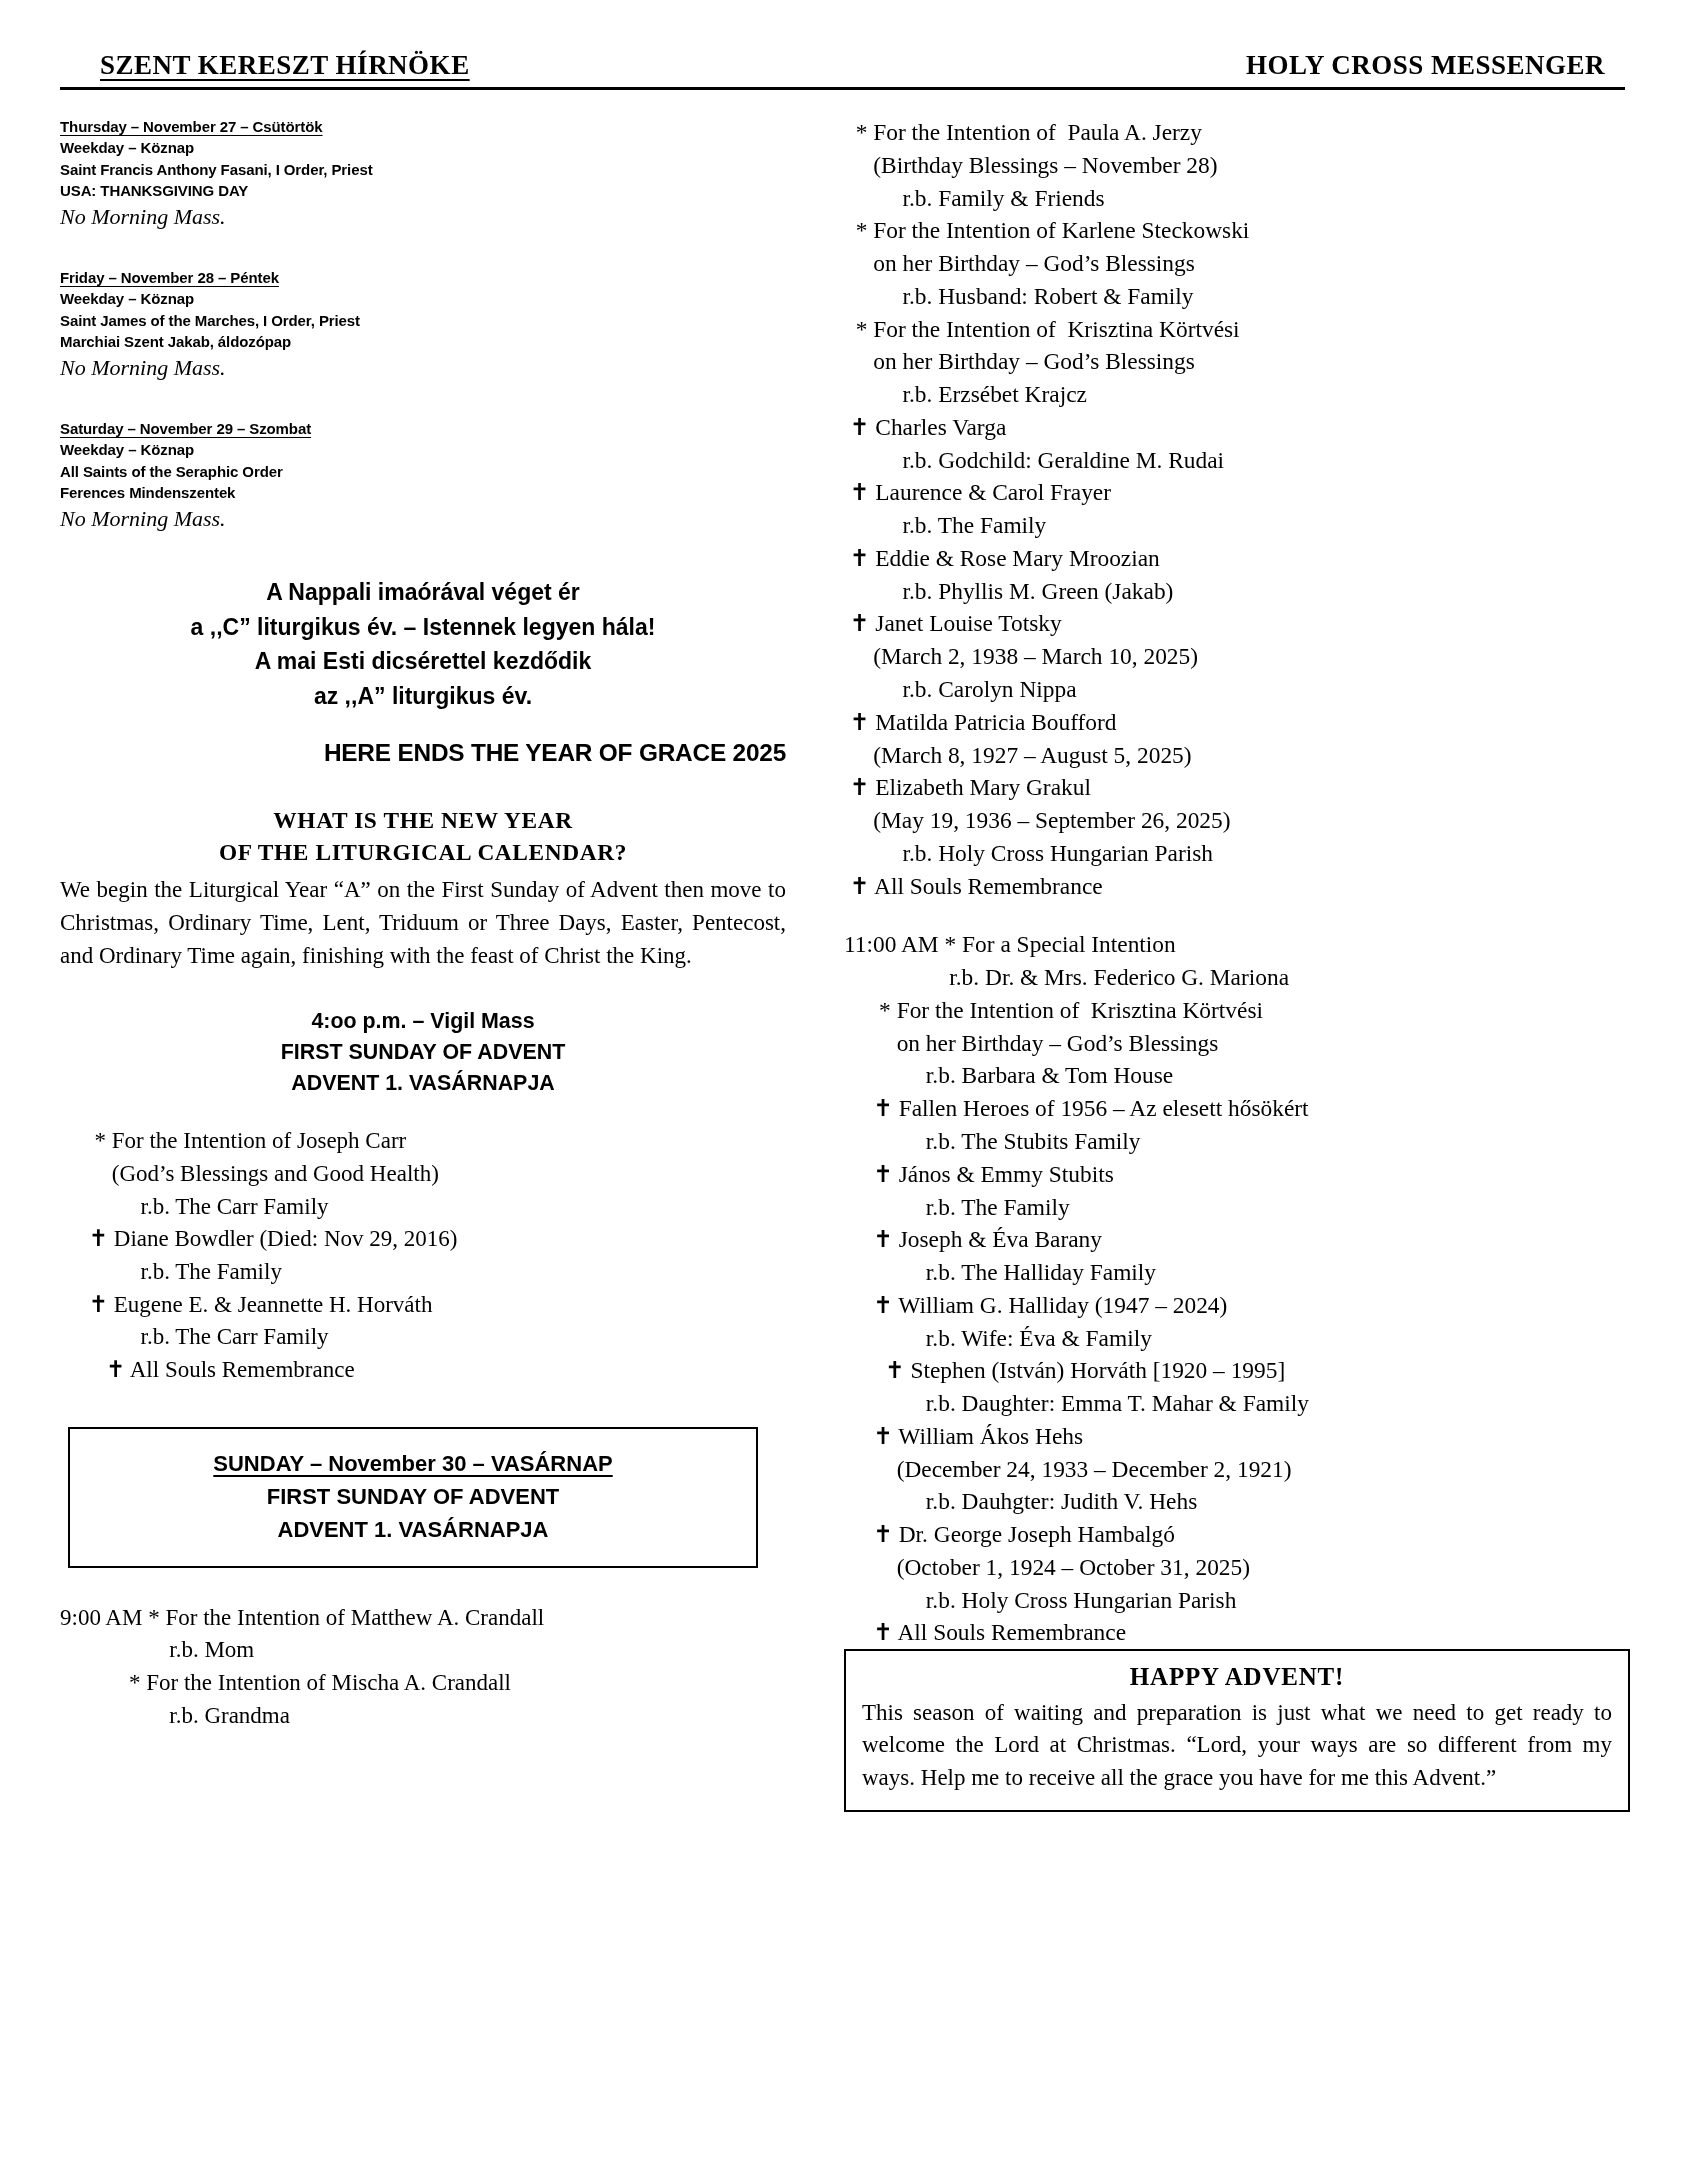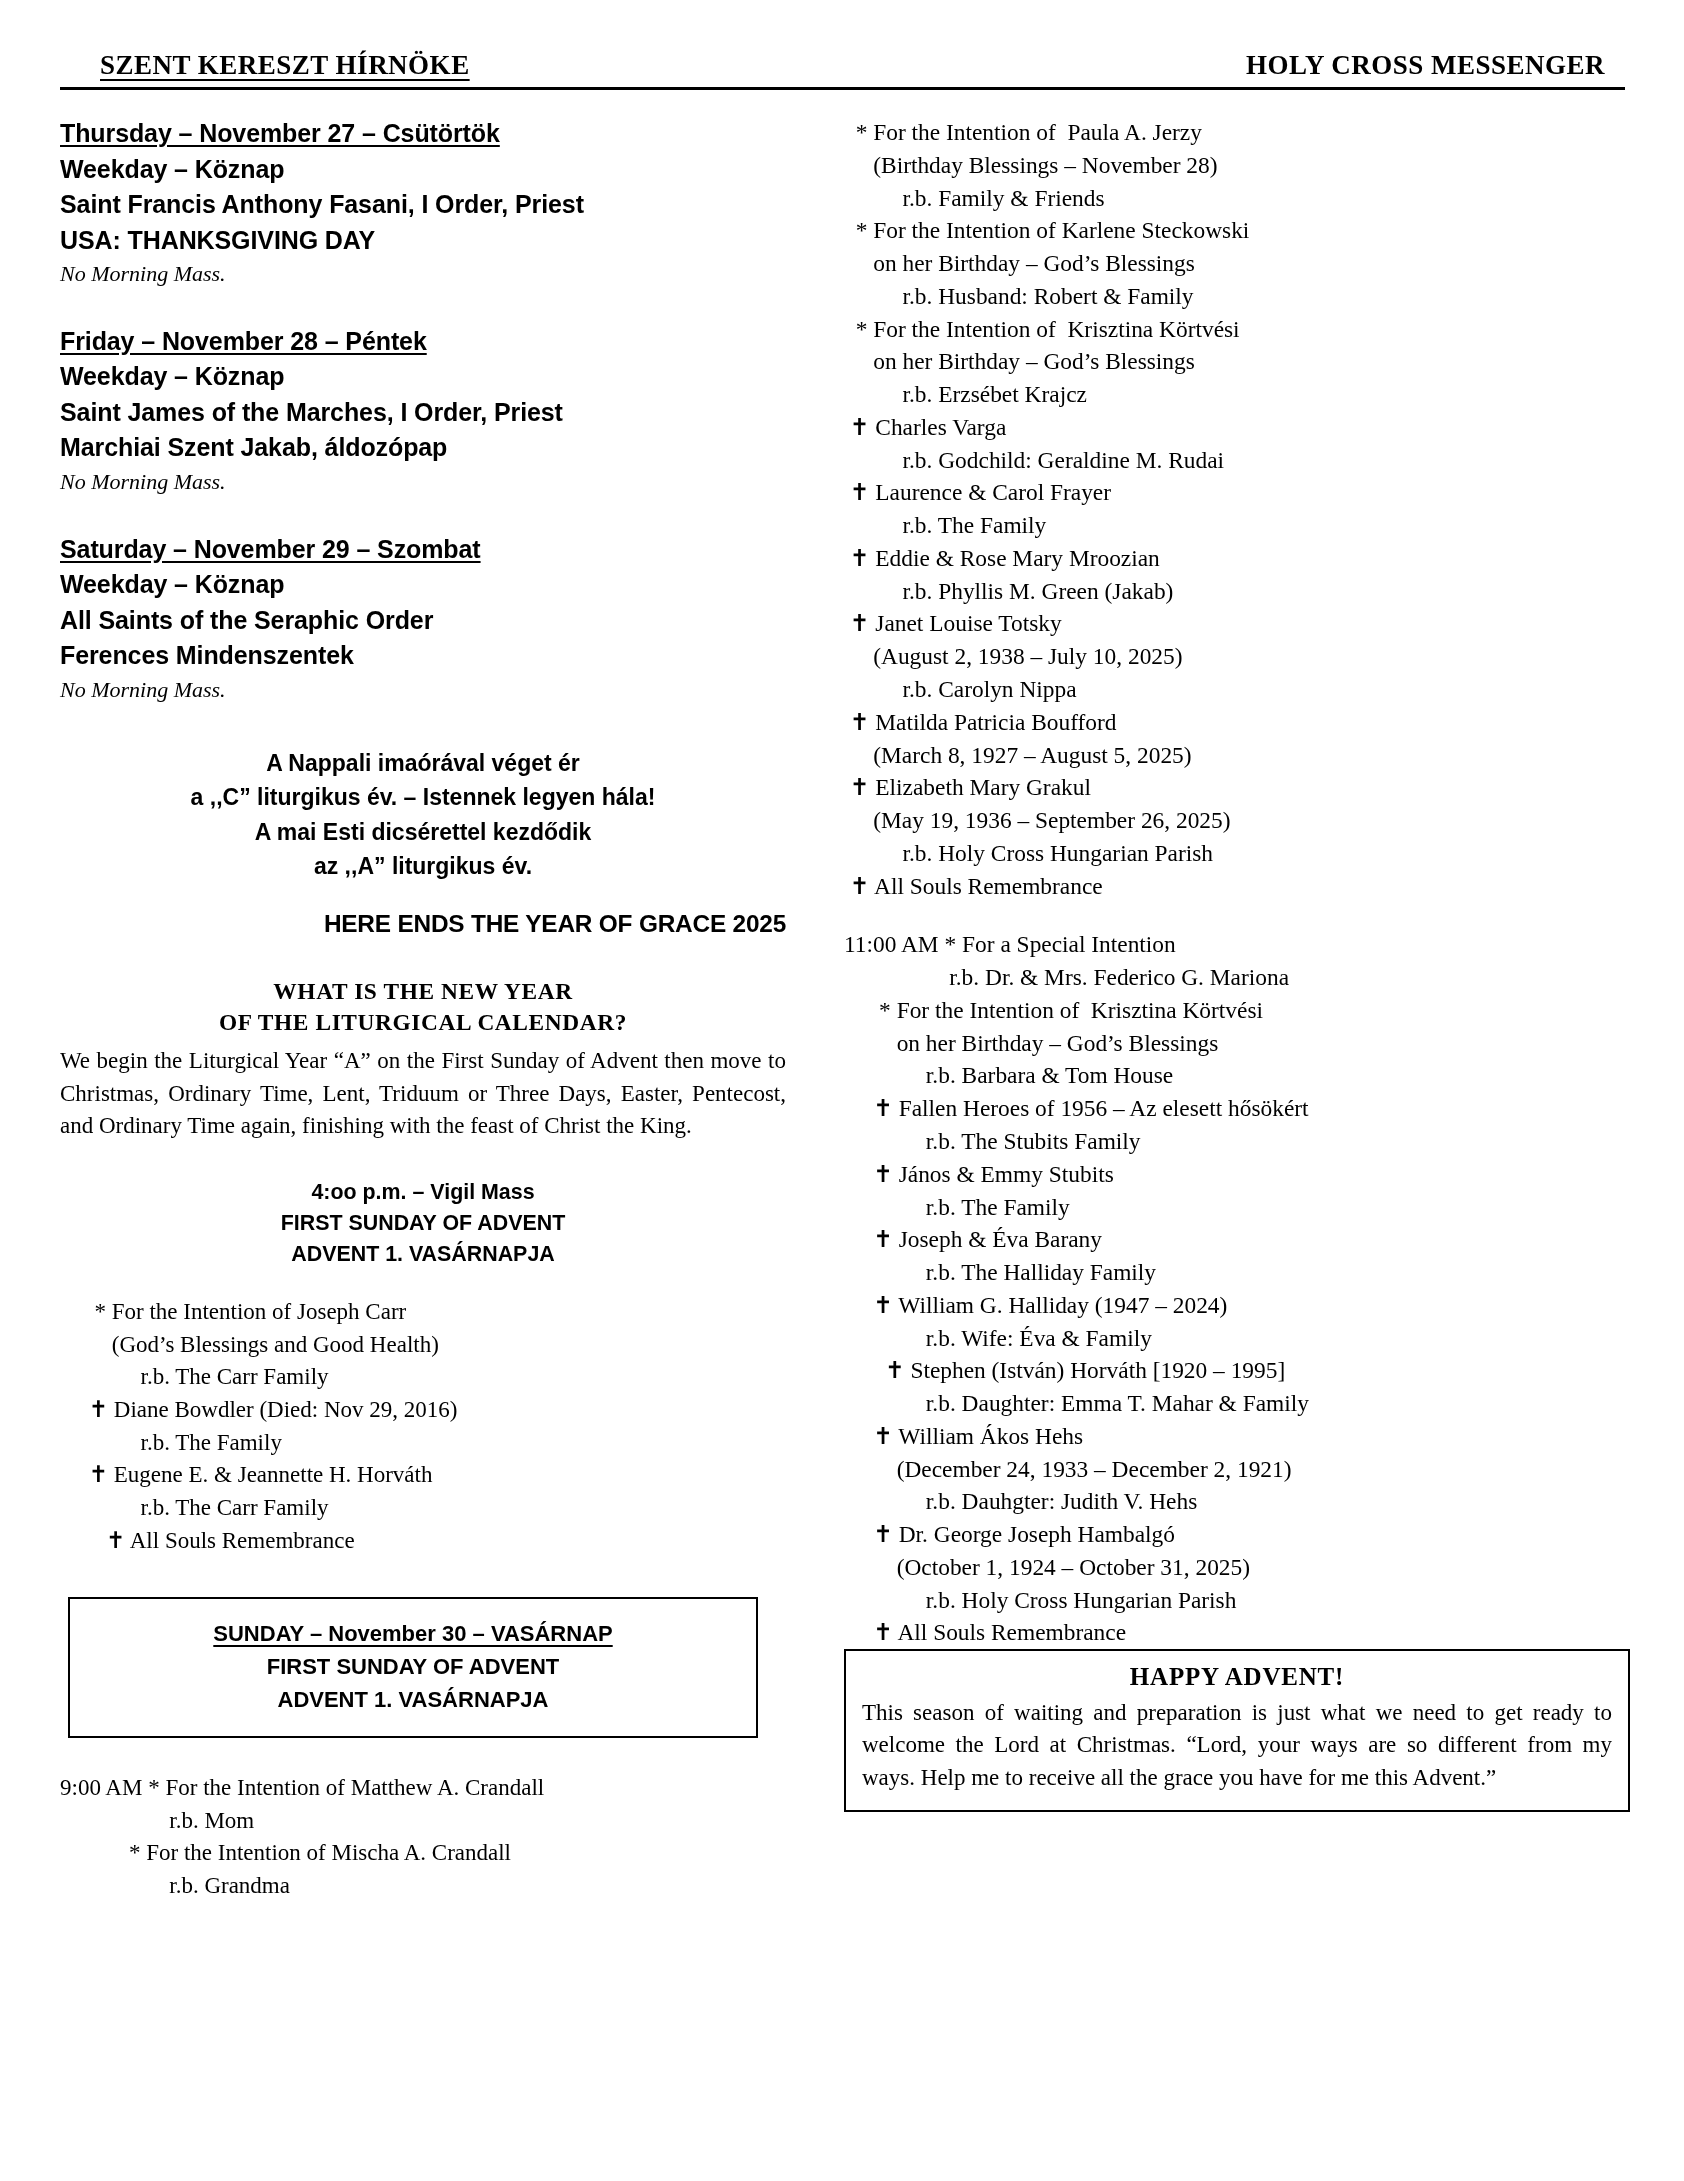--- a/index.html
+++ b/index.html
@@ -60,21 +60,21 @@
     flex: 0 0 786px;
     padding-left: 20px;
   }
   
   .day-block {
     margin-bottom: 34px;
   }
   .day-line {
     font-family: "Liberation Sans", sans-serif;
     font-weight: bold;
-    font-size: 25px;
+    font-size: 15px;
     line-height: 1.42;
     letter-spacing: -0.1px;
   }
   .day-line.underlined {
     text-decoration: underline;
     text-underline-offset: 3px;
   }
   .day-note {
     font-family: "Liberation Serif", serif;
     font-style: italic;
@@ -282,21 +282,21 @@
         <div class="ln">  * For the Intention of  Krisztina Körtvési</div>
         <div class="ln">     on her Birthday – God’s Blessings</div>
         <div class="ln">          r.b. Erzsébet Krajcz</div>
         <div class="ln"> ✝ Charles Varga</div>
         <div class="ln">          r.b. Godchild: Geraldine M. Rudai</div>
         <div class="ln"> ✝ Laurence &amp; Carol Frayer</div>
         <div class="ln">          r.b. The Family</div>
         <div class="ln"> ✝ Eddie &amp; Rose Mary Mroozian</div>
         <div class="ln">          r.b. Phyllis M. Green (Jakab)</div>
         <div class="ln"> ✝ Janet Louise Totsky</div>
-        <div class="ln">     (August 2, 1938 – July 10, 2025)</div>
+        <div class="ln">     (March 2, 1938 – March 10, 2025)</div>
         <div class="ln">          r.b. Carolyn Nippa</div>
         <div class="ln"> ✝ Matilda Patricia Boufford</div>
         <div class="ln">     (March 8, 1927 – August 5, 2025)</div>
         <div class="ln"> ✝ Elizabeth Mary Grakul</div>
         <div class="ln">     (May 19, 1936 – September 26, 2025)</div>
         <div class="ln">          r.b. Holy Cross Hungarian Parish</div>
         <div class="ln"> ✝ All Souls Remembrance</div>
       </div>
 
       <div class="time-gap"></div>

